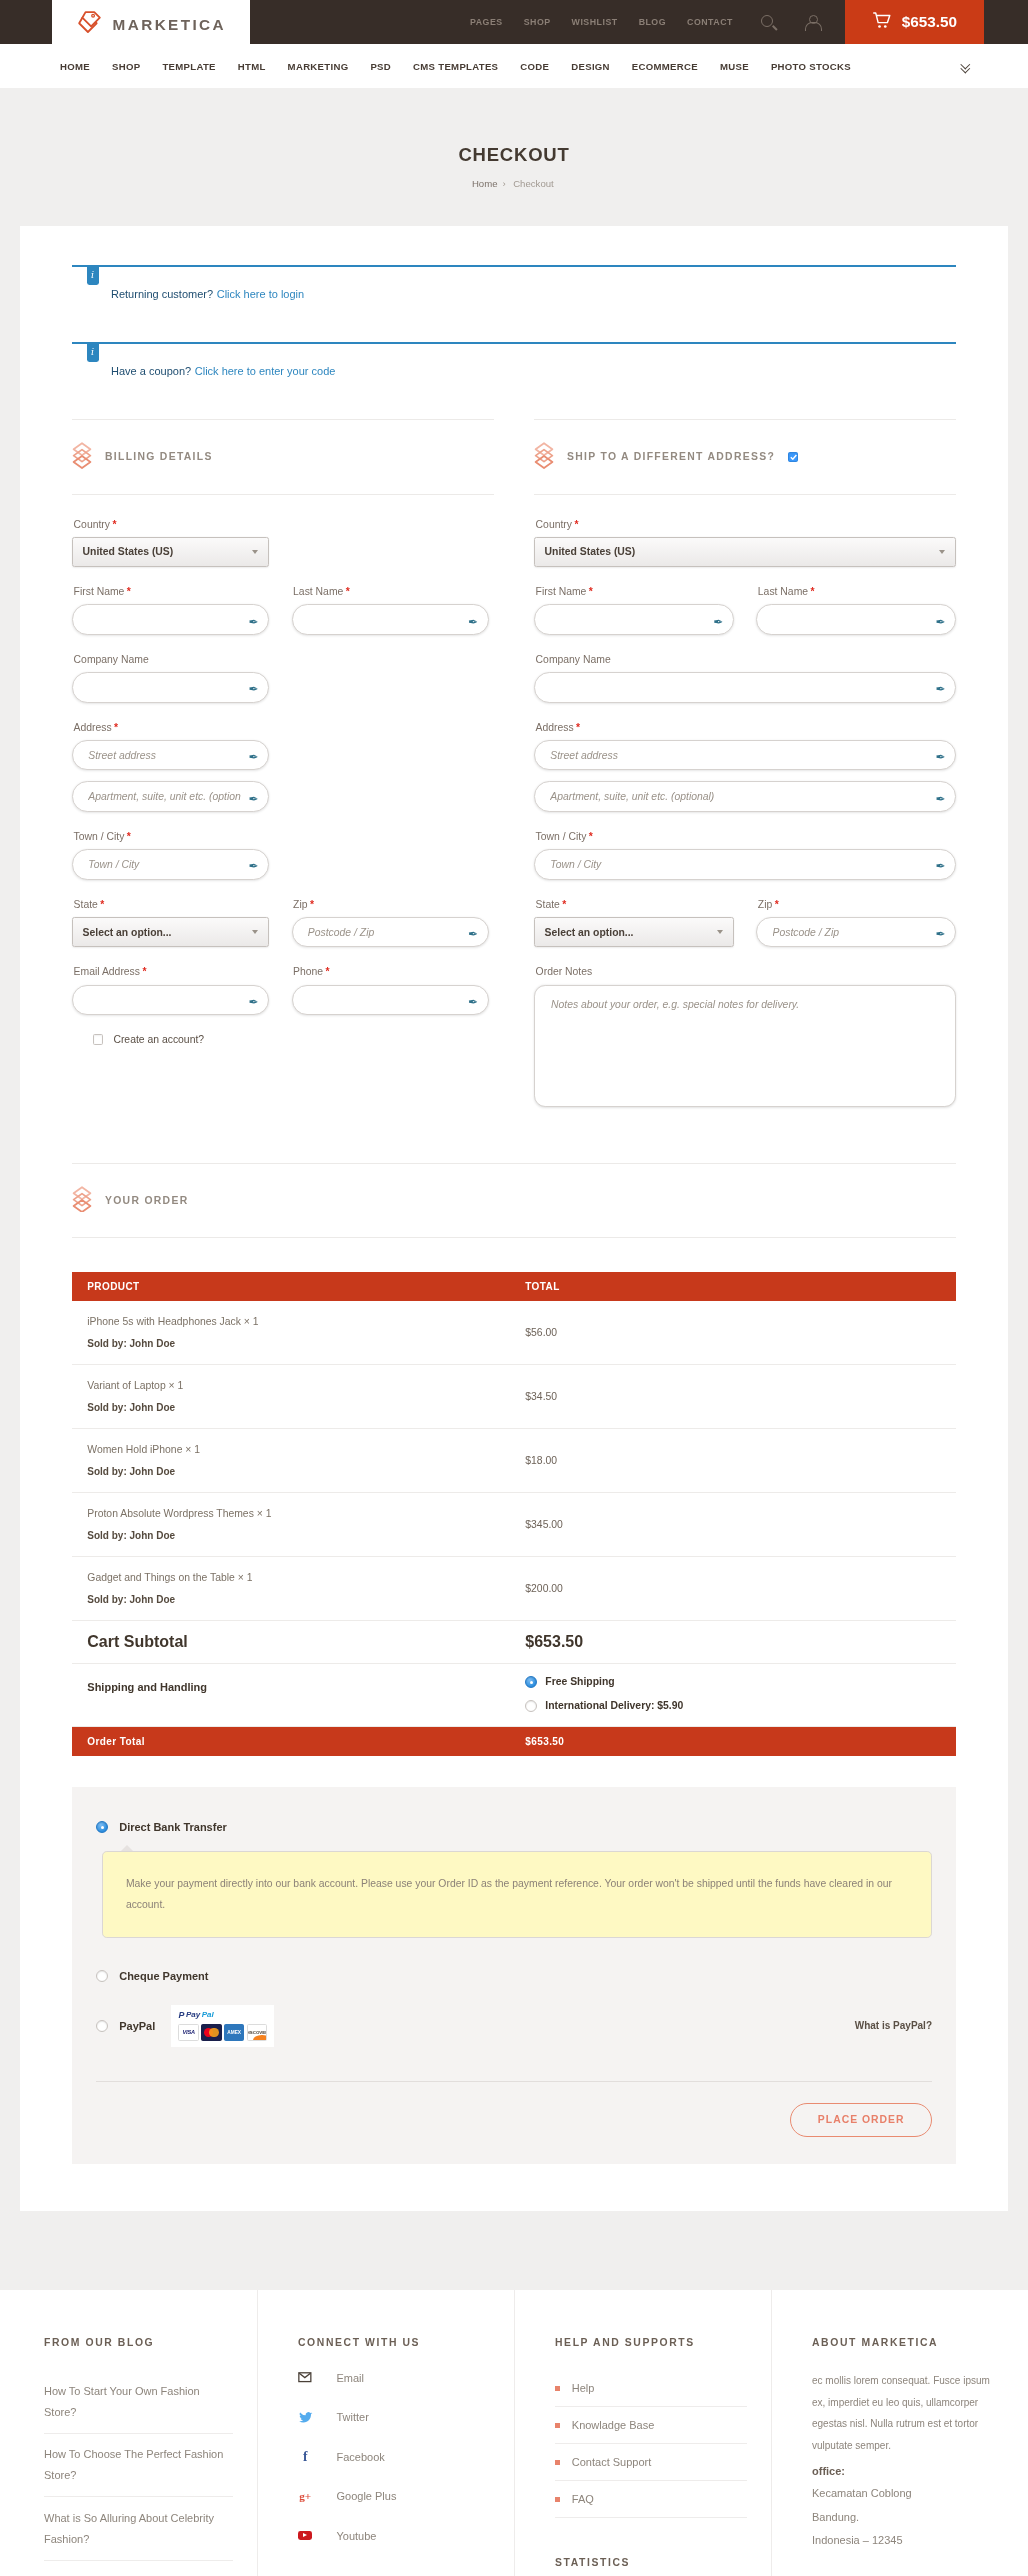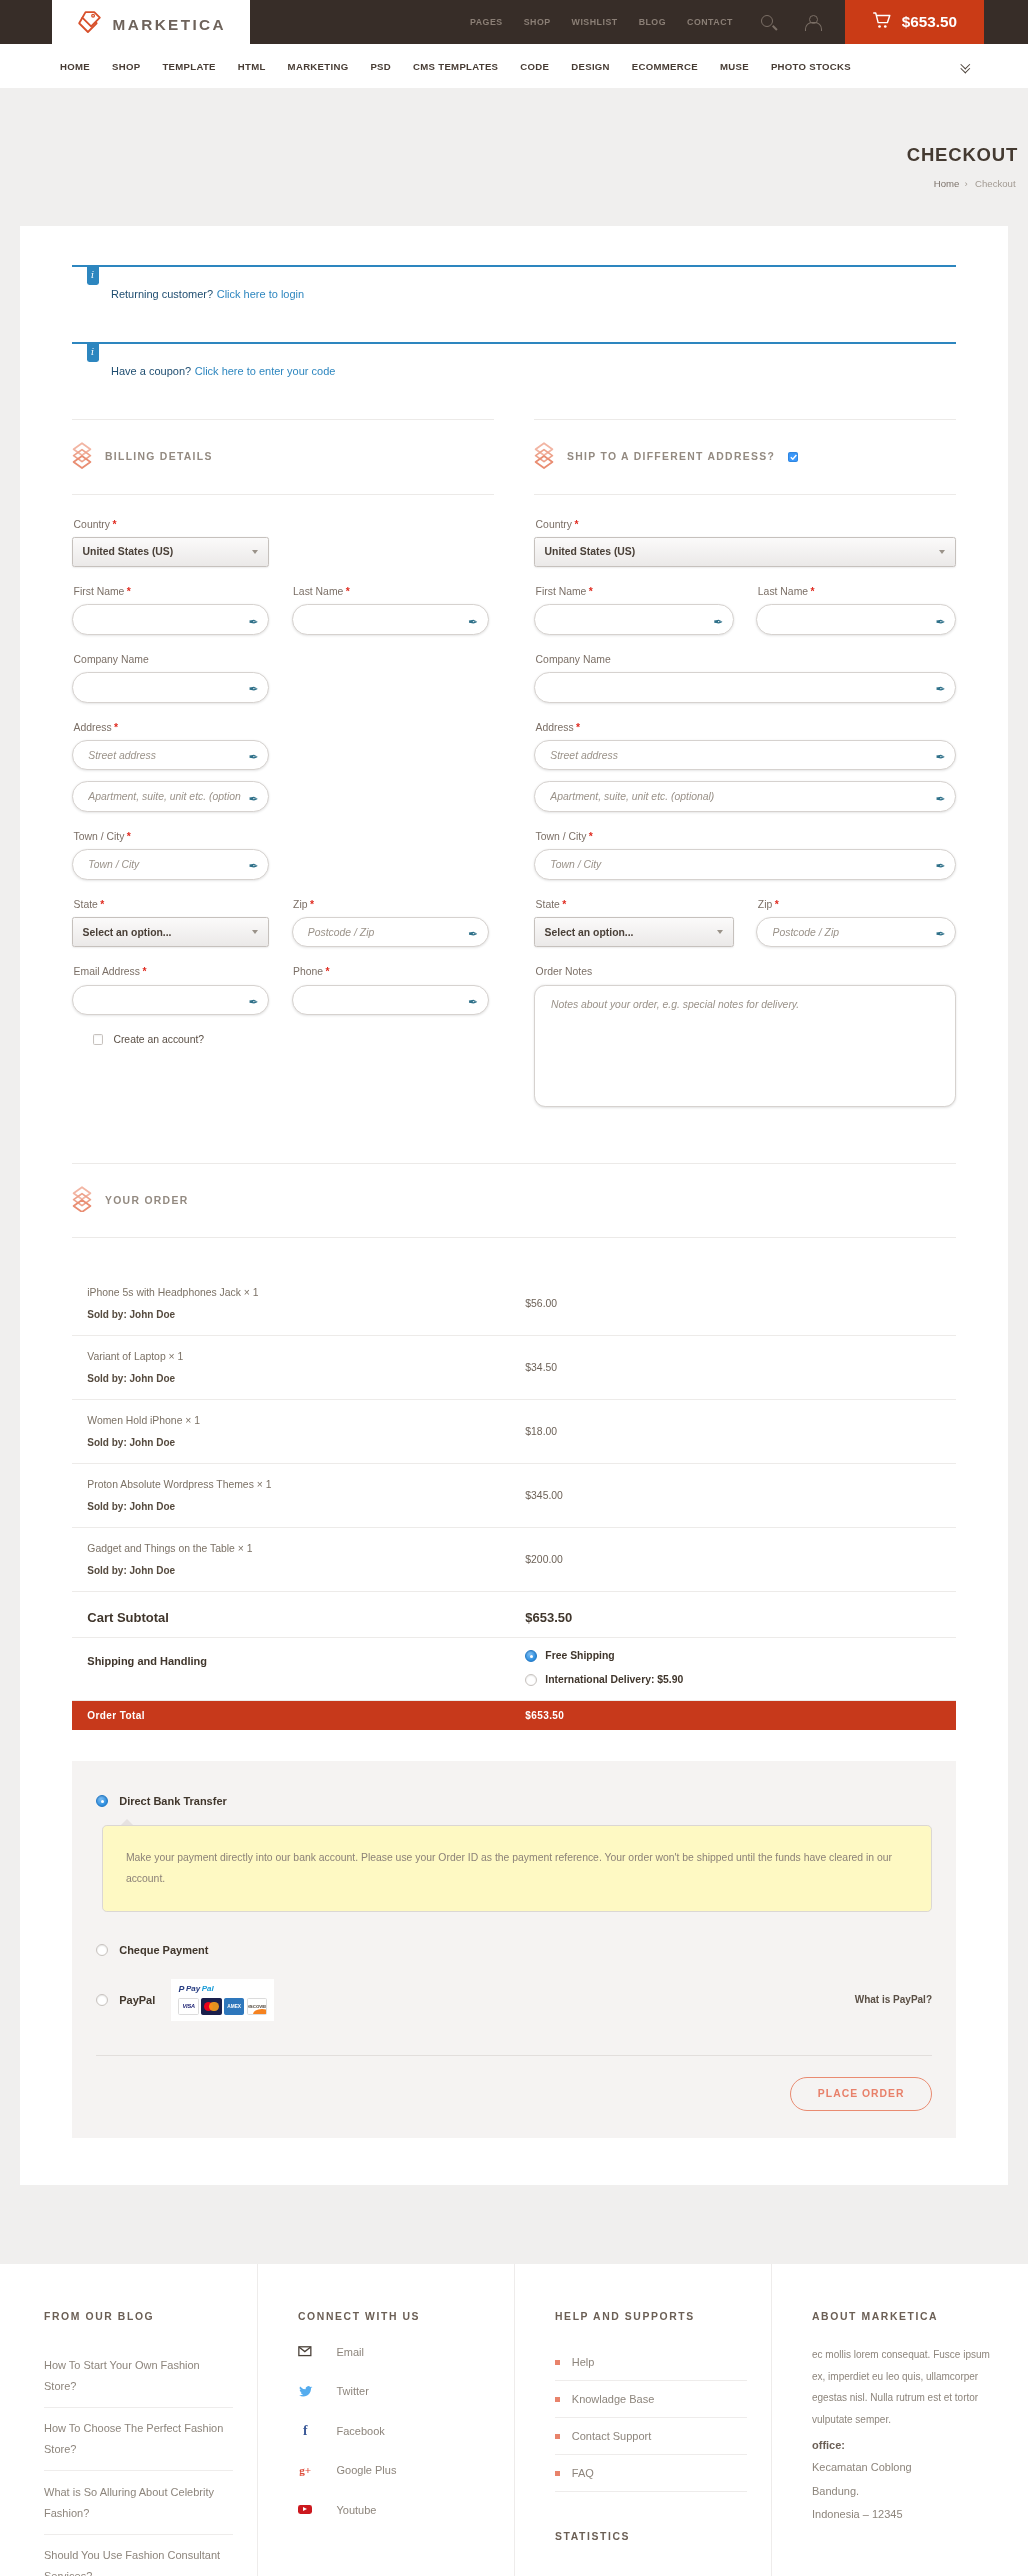--- a/index.html
+++ b/index.html
@@ -23,21 +23,21 @@
 
   
   .main-nav{position:relative;height:44px;background:#fff;display:flex;align-items:center;gap:22px;padding-left:60px;}
   .main-nav a{font-size:9.6px;font-weight:bold;letter-spacing:0.3px;color:#473c34;}
   .dbl-chevron{position:absolute;right:58px;top:17.7px;width:9.6px;height:10.4px;}
   .dbl-chevron::before,.dbl-chevron::after{content:"";position:absolute;left:1.6px;width:5.6px;height:5.6px;border-right:1.6px solid #4a4038;border-bottom:1.6px solid #4a4038;transform:rotate(45deg);}
   .dbl-chevron::before{top:-0.8px;}
   .dbl-chevron::after{top:3.2px;}
 
   
-  .page-head{padding:56px 10px 37px;text-align:right;}
+  .page-head{padding:56px 10px 37px;text-align:center;}
   .page-head h1{font-size:18.5px;letter-spacing:0.8px;color:#443a31;margin-bottom:12px;}
   .breadcrumb{font-size:9.6px;color:#a29a92;}
   .breadcrumb .bc-home{color:#7d736b;}
   .breadcrumb span{margin:0 2.4px;}
 
   
   .card{background:#fff;margin:0 20px;padding:39px 52px 47px;}
 
   
   .notice{position:relative;border-top:2.4px solid #2d86bf;padding:19px 0 24px 39px;margin-bottom:17px;}
@@ -74,21 +74,21 @@
   .order-sec{margin-top:37px;}
   .order-table{margin-top:34px;}
   .t-head,.t-total{display:flex;align-items:center;background:#c7391b;color:#fff;height:29px;font-size:10px;font-weight:bold;letter-spacing:0.4px;}
   .t-cell-p{width:438px;padding-left:15.3px;}
   .t-cell-t{flex:1;padding-left:15.3px;}
   .t-row{display:flex;align-items:center;border-bottom:0.8px solid #edebe9;padding:15.3px 0;}
   .t-name{font-size:10.4px;color:#7b7165;margin-bottom:10.4px;}
   .t-seller{font-size:10px;font-weight:bold;color:#554a3e;}
   .t-price{font-size:10.4px;color:#6d6258;}
   .t-sub{display:flex;align-items:center;border-bottom:0.8px solid #edebe9;padding:12px 0;}
-  .t-sub .lbl,.t-sub .val{font-size:13px;font-weight:bold;color:#40362c;margin-top:6px;}
+  .t-sub .lbl,.t-sub .val{font-size:16px;font-weight:bold;color:#40362c;}
   .t-ship{display:flex;border-bottom:0.8px solid #edebe9;padding:12px 0 14.5px;}
   .ship-opts{display:flex;flex-direction:column;gap:12px;}
   .opt{display:flex;align-items:center;gap:8px;font-size:10.4px;font-weight:bold;color:#40362c;}
   .radio{width:12px;height:12px;border-radius:50%;border:0.8px solid #c7c2be;background:#fff;box-shadow:inset 0 0.8px 1.6px rgba(0,0,0,.12);position:relative;flex:none;cursor:pointer;}
   .radio.on{border-color:#2277c4;background:radial-gradient(circle at 38% 30%,#7cbdf4,#2e8fdf 70%);}
   .radio.on::after{content:"";position:absolute;left:4px;top:4px;width:3.2px;height:3.2px;border-radius:50%;background:#fff;}
 
   
   .payment{background:#f5f3f2;margin-top:30.5px;padding:34px 24px 0;}
   .pm-row{display:flex;align-items:center;gap:11.2px;}
@@ -408,20 +408,24 @@
         <svg width="20" height="26.5" viewBox="0 0 25 33" fill="none" stroke-width="2.2" stroke-linejoin="round">
           <path d="M12.5 1.5 L23 9 L12.5 16.5 L2 9 Z" stroke="#f2b5a3"></path>
           <path d="M12.5 9.5 L23 17 L12.5 24.5 L2 17 Z" stroke="#eda28b"></path>
           <path d="M12.5 17.5 L23 25 L12.5 32.5 L2 25 Z" stroke="#e98d72"></path>
         </svg>
       </span>
       <span class="section-title">YOUR ORDER</span>
     </div>
 
     <div class="order-table">
+      <div class="t-head">
+        <div class="t-cell-p">PRODUCT</div>
+        <div class="t-cell-t">TOTAL</div>
+      </div>
 
       <div class="t-row">
         <div class="t-cell-p">
           <div class="t-name">iPhone 5s with Headphones Jack × 1</div>
           <div class="t-seller">Sold by: John Doe</div>
         </div>
         <div class="t-cell-t t-price">$56.00</div>
       </div>
       <div class="t-row">
         <div class="t-cell-p">

